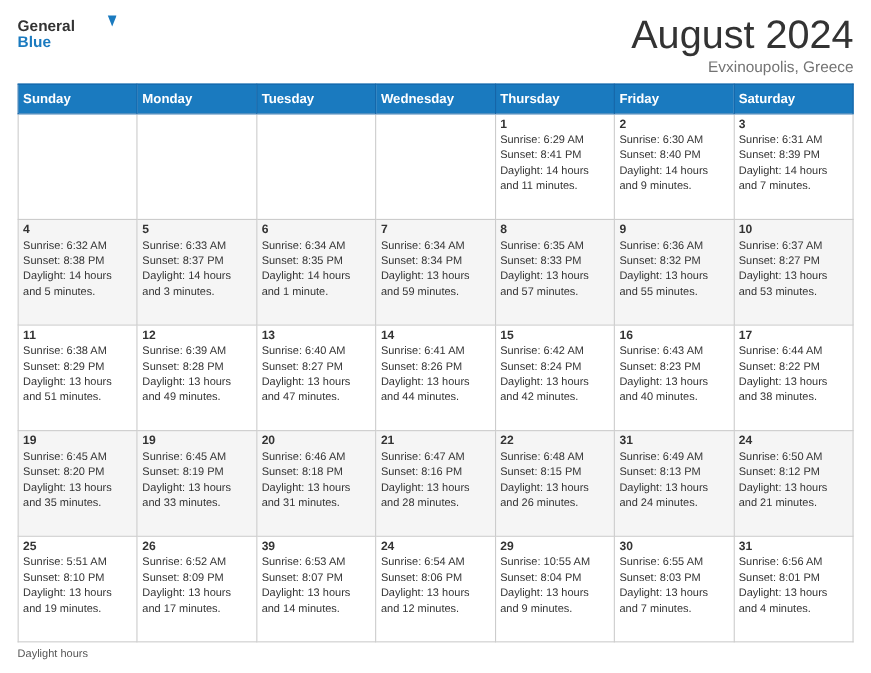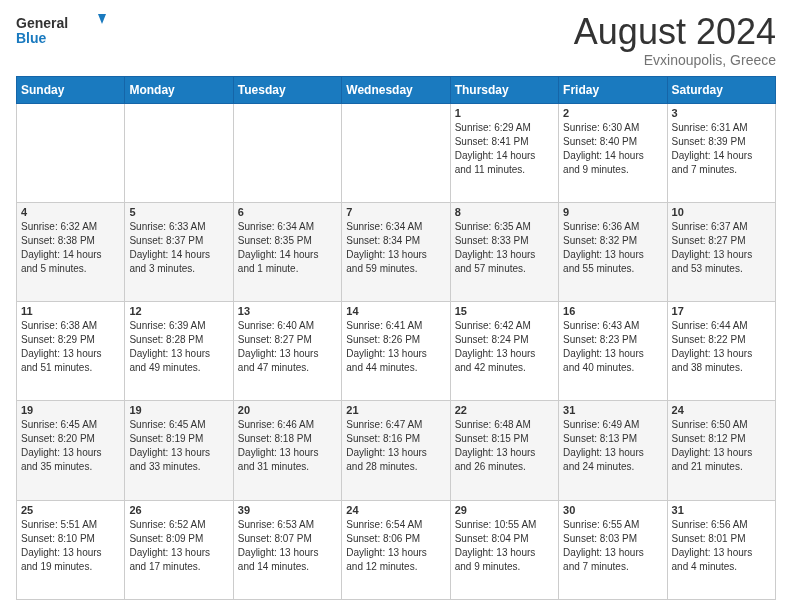--- a/index.html
+++ b/index.html
@@ -349,13 +349,16 @@
             <span class="day-number">31</span>
             <div class="day-info">Sunrise: 6:56 AM
 Sunset: 8:01 PM
 Daylight: 13 hours
 and 4 minutes.</div>
           </td>
         </tr>
       </tbody>
   </table>
 
+  <div class="footer">
+    <span>Daylight hours</span>
+  </div>
 </div>
 
 </body></html>

